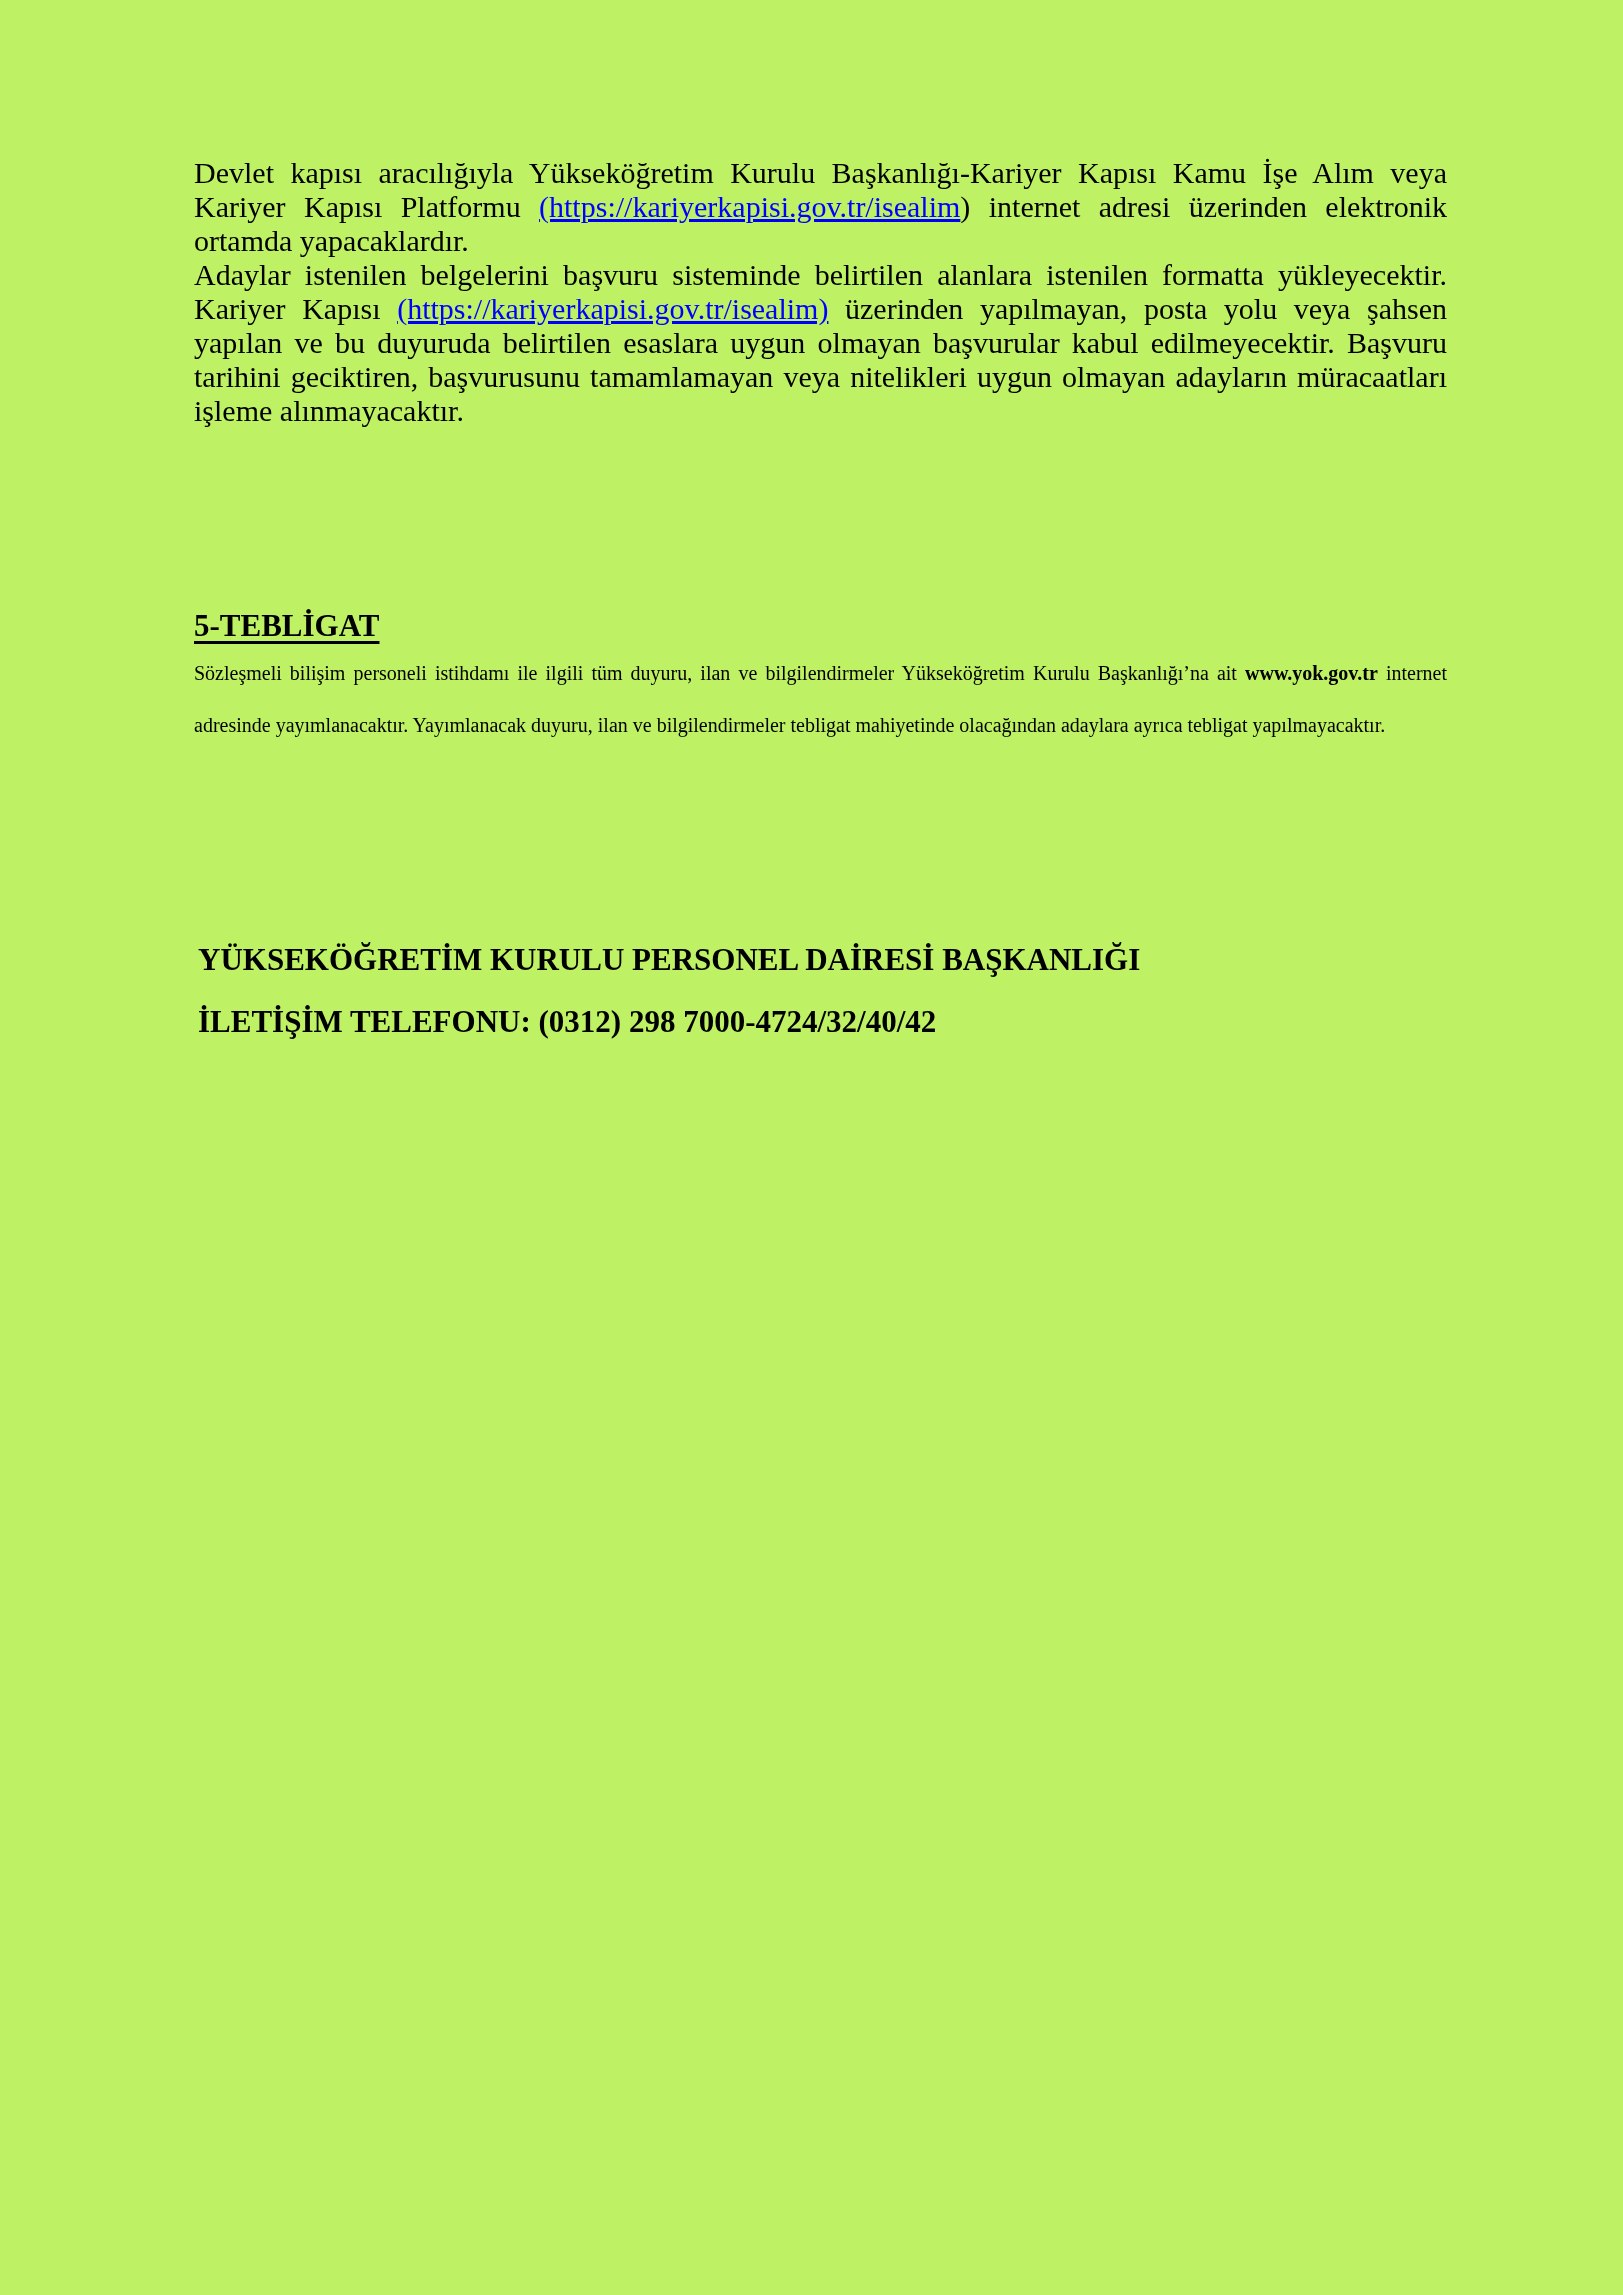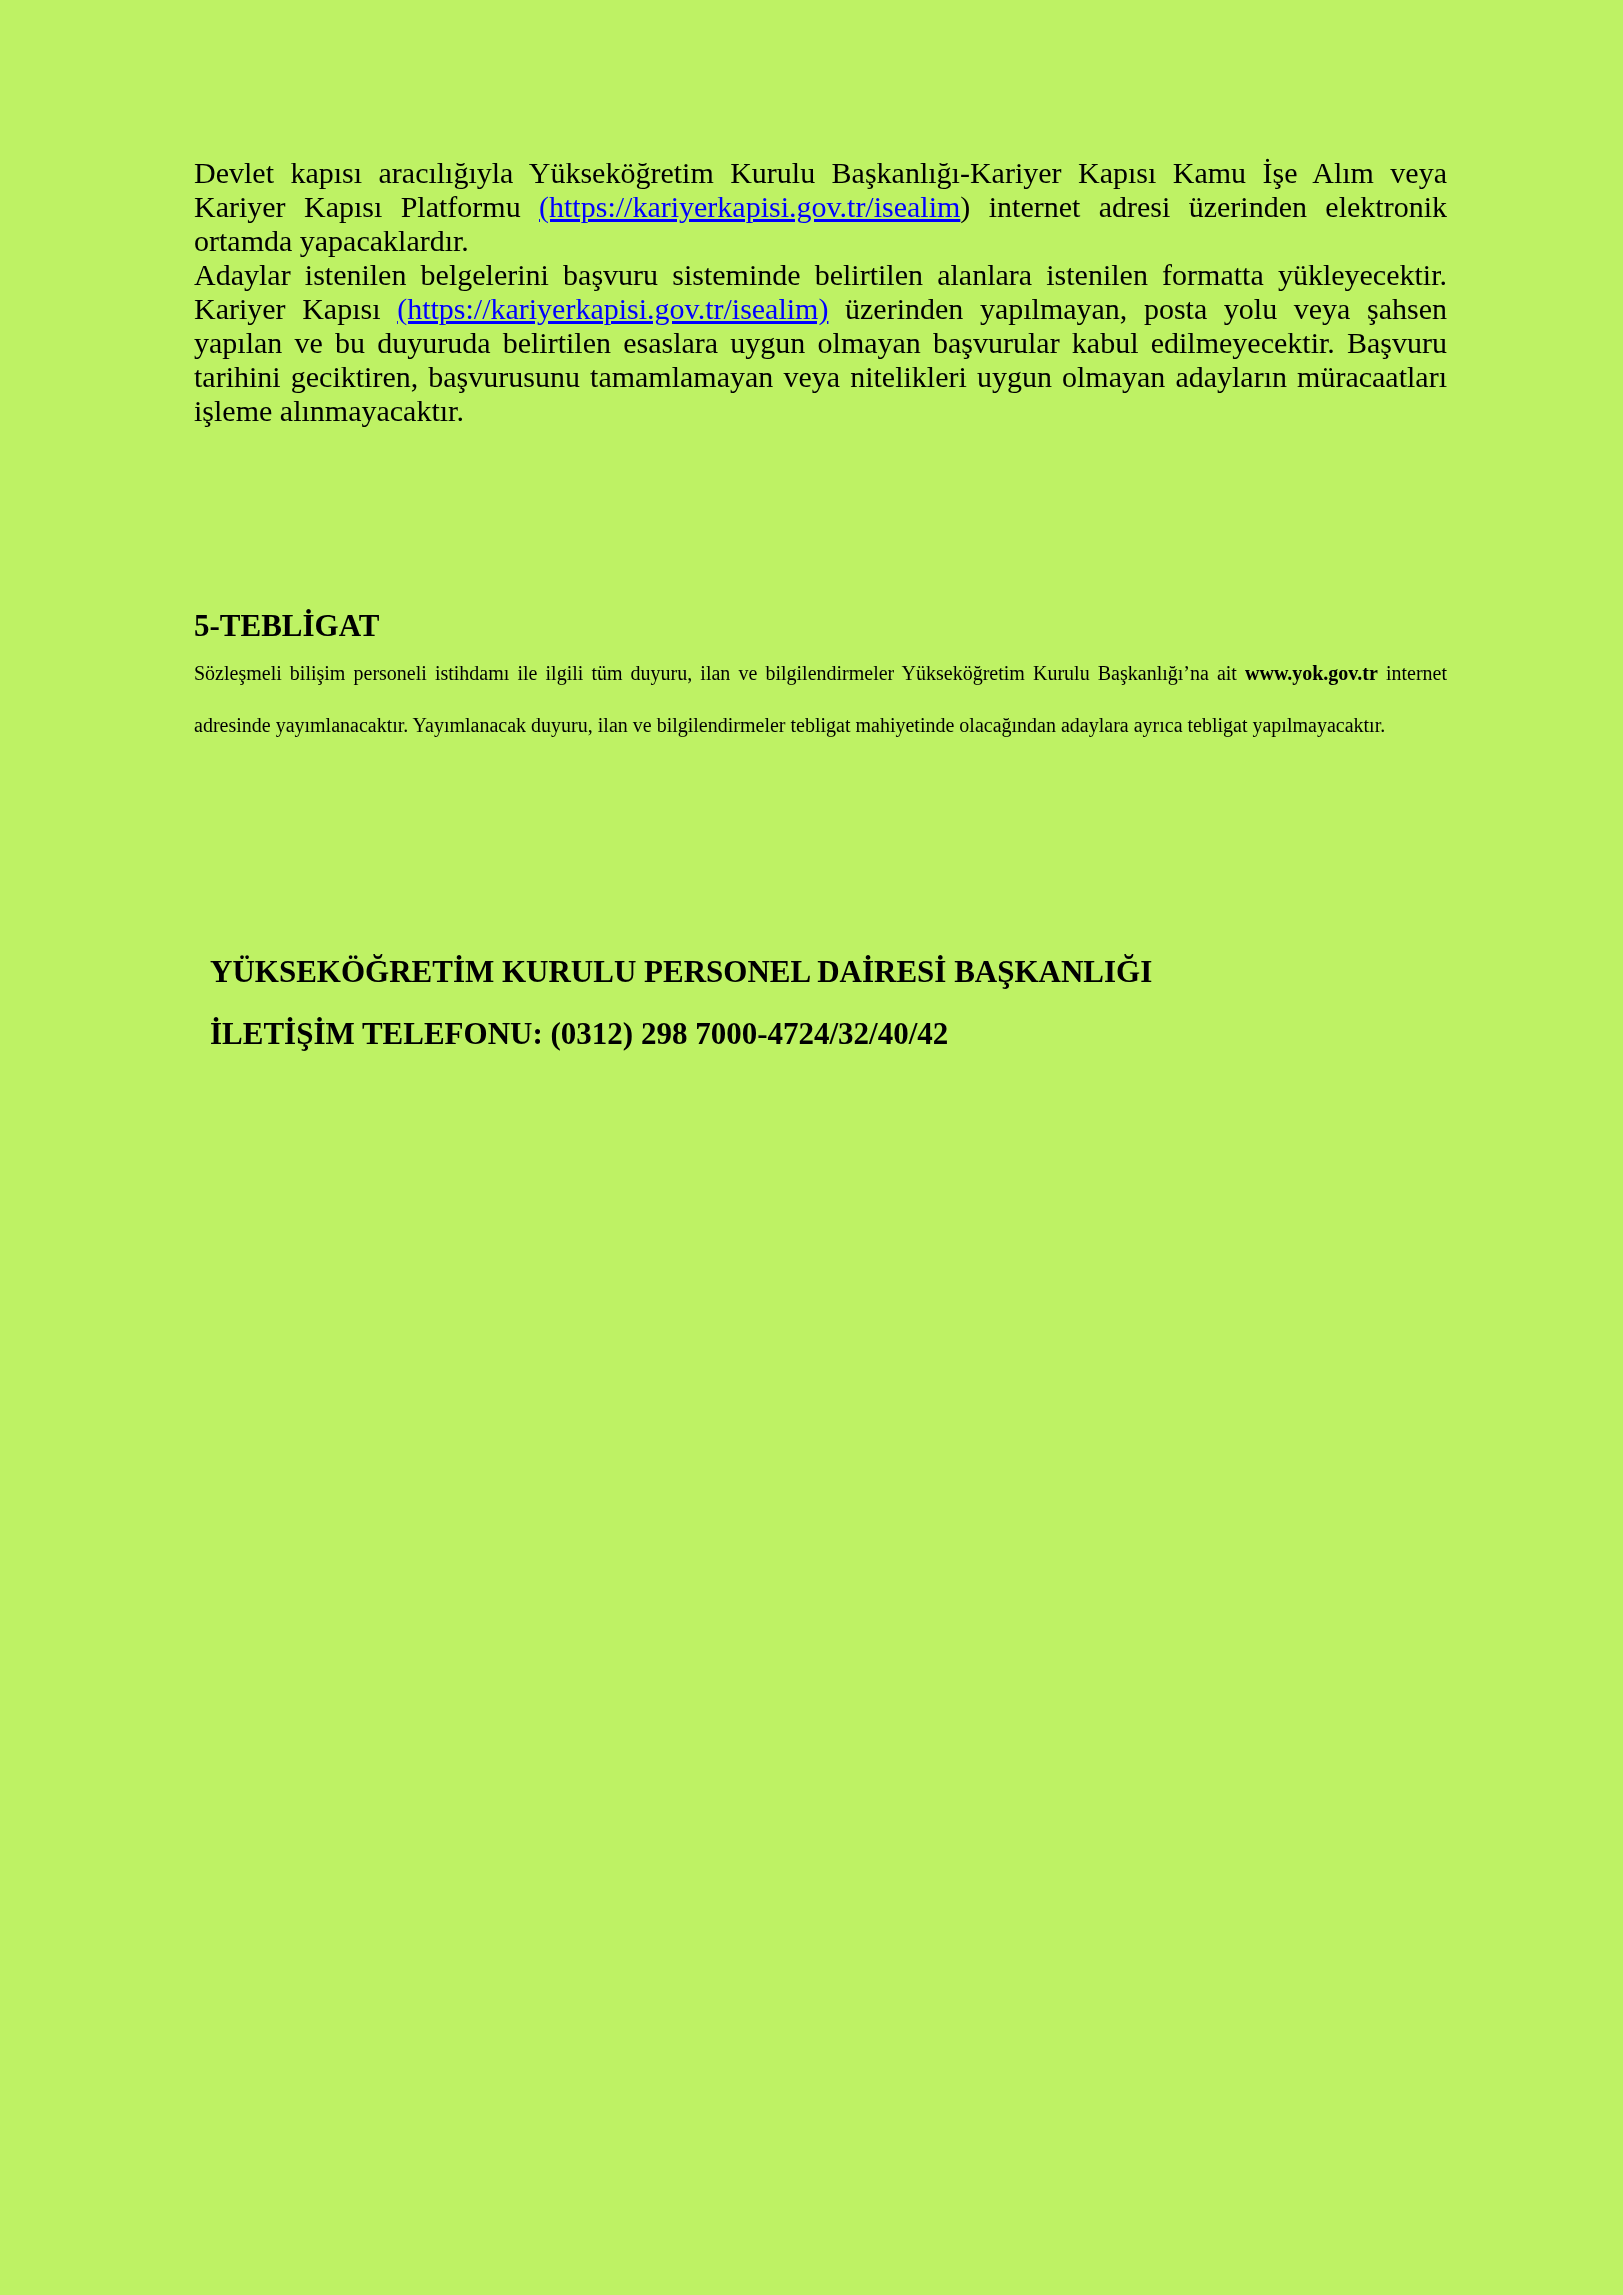--- a/index.html
+++ b/index.html
@@ -35,35 +35,36 @@
     color: #0000FF;
     text-decoration: underline;
     text-decoration-color: #0000FF;
   }
   .section-heading {
     top: 607px;
     font-size: 31px;
     line-height: 37px;
     font-weight: bold;
     margin: 0;
+    text-decoration: underline;
     text-decoration-thickness: 2.6px;
     text-underline-offset: 4.6px;
   }
   .tebligat-text {
     top: 647px;
     font-size: 20px;
     line-height: 52px;
     text-align: justify;
     margin: 0;
   }
   .footer-line {
     font-size: 31px;
     line-height: 38px;
     font-weight: bold;
-    margin: 16px;
+    margin: 4px;
   }
   .footer-line-1 { top: 937px; }
   .footer-line-2 { top: 999px; }
   b { font-weight: bold; }
 </style>
 </head>
 <body>
 
 <div class="page">
 

